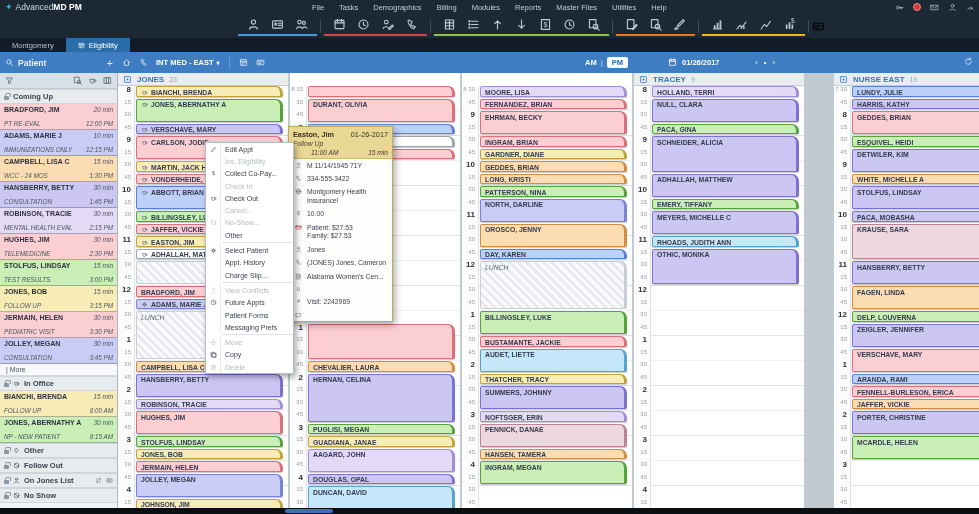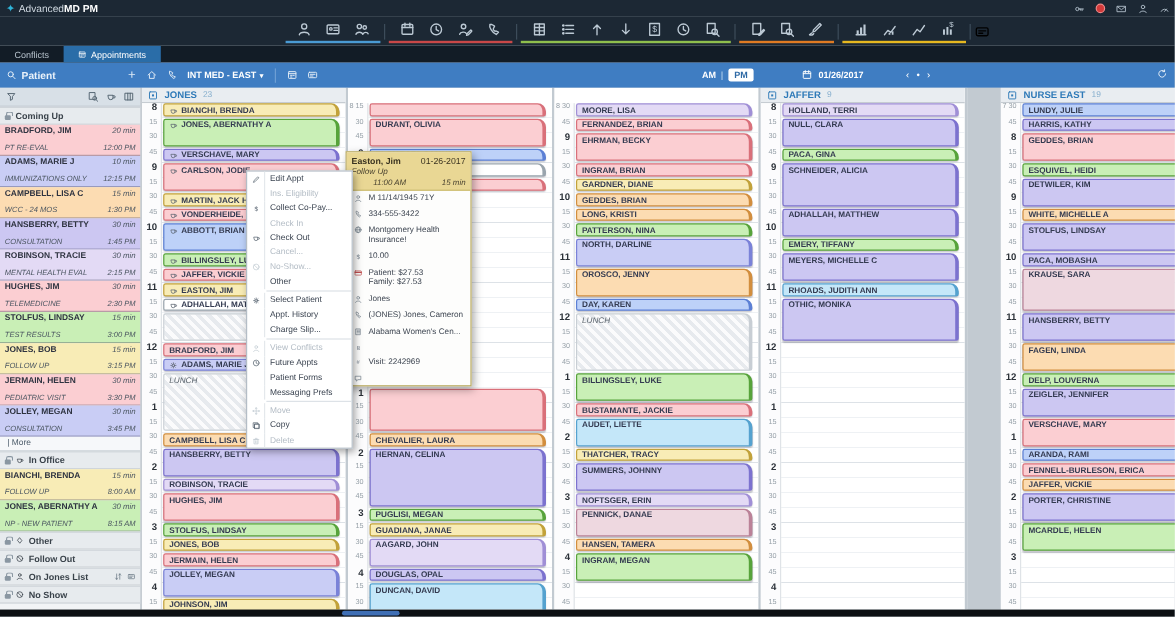--- a/index.html
+++ b/index.html
@@ -284,20 +284,31 @@
   <symbol id="sym-badge" viewBox="0 0 16 16">
       <circle cx="8" cy="8" r="5" fill="#d43a3a" stroke="#e88"></circle>
     </symbol>
 </svg>
 
 <div id="menubar">
   <div id="logo">
     <span class="bird">✦</span>
     <span><span>Advanced</span><b>MD</b>&nbsp;<b>PM</b></span>
   </div>
+  <div id="menus">
+      <span>File</span>
+      <span>Tasks</span>
+      <span>Demographics</span>
+      <span>Billing</span>
+      <span>Modules</span>
+      <span>Reports</span>
+      <span>Master Files</span>
+      <span>Utilities</span>
+      <span>Help</span>
+    </div>
   <div id="menubar-right">
       <svg class="ic sm">
         <use href="#sym-key"></use>
       </svg>
       <span class="badge"></span>
       <svg class="ic sm">
         <use href="#sym-envelope"></use>
       </svg>
       <svg class="ic sm">
         <use href="#sym-person"></use>
@@ -387,27 +398,27 @@
       </svg>
     </div>
     <span class="tsep"></span>
     <svg class="ic ">
       <use href="#sym-msgcard"></use>
     </svg>
   </div>
 
 <div id="tabs">
     <div class="tab">
-      <span>Conflicts</span>
+      <span>Montgomery</span>
     </div>
     <div class="tab active">
       <svg class="ic xs">
         <use href="#sym-calsmall"></use>
       </svg>
-      <span>Appointments</span>
+      <span>Eligibility</span>
     </div>
   </div>
 
 <div id="bluebar">
   <div id="searcharea">
     <svg class="ic sm">
         <use href="#sym-magnifier"></use>
       </svg>
     <span class="lbl">Patient</span>
     <span class="plus">+</span>
@@ -986,21 +997,21 @@
         <div class="appt c-green" style="top: 375px; height: 23px;">
           <span class="nm">INGRAM, MEGAN</span>
         </div>
       </div>
     </div>
     <div class="col" style="left: 634px; width: 172px;">
       <div class="colhdr">
         <svg class="ic sm">
           <use href="#sym-squaredot"></use>
         </svg>
-        <span>JAFFER</span>
+        <span>TRACEY</span>
         <span class="cnt">9</span>
       </div>
       <div class="colbody">
         <div class="gutter">
           <div class="tick hour" style="top: -1px;">8</div>
           <div class="tick" style="top: 12.5px;">15</div>
           <div class="tick" style="top: 25px;">30</div>
           <div class="tick" style="top: 37.5px;">45</div>
           <div class="tick hour" style="top: 49px;">9</div>
           <div class="tick" style="top: 62.5px;">15</div>

